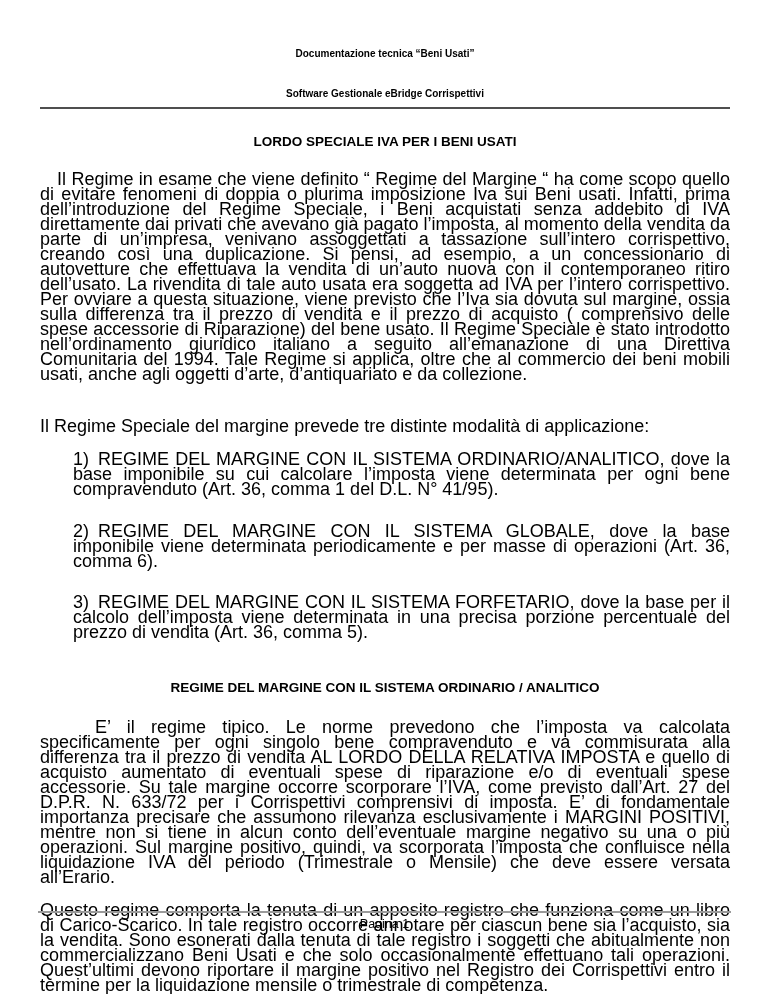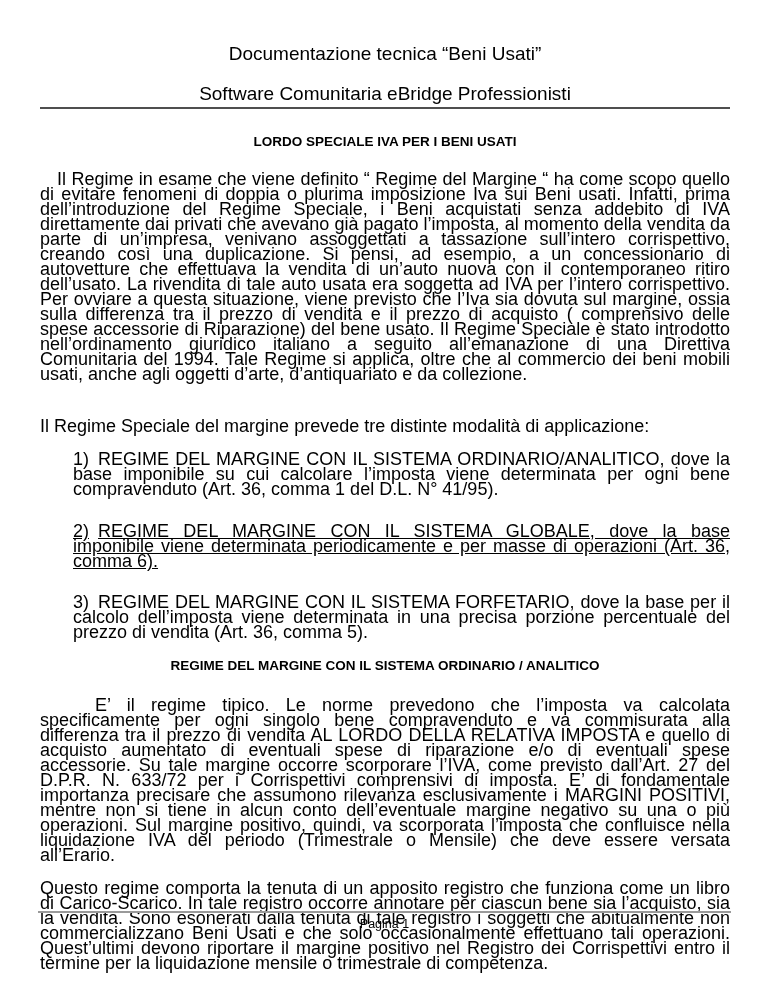--- a/index.html
+++ b/index.html
@@ -21,22 +21,22 @@
     height: 994px;
     background: #ffffff;
   }
   .content {
     padding: 46px 38px 0 40px;
   }
   .doc-header {
     text-align: center;
   }
   .doc-header-line {
-    font-weight: normal;
-    font-size: 19px;
+    font-weight: bold;
+    font-size: 10px;
     line-height: 16px;
   }
   .doc-header-line2 {
     margin-top: 24px;
   }
   .header-rule {
     border: 0;
     border-top: 2px solid #4f4f4f;
     margin: 5px 0 0 0;
   }
@@ -56,27 +56,27 @@
     margin-top: 22px;
     text-indent: 17px;
   }
   .modes-intro {
     margin-top: 37px;
   }
   .mode-item {
     margin-left: 33px;
   }
   .mode-item-1 { }
-  .mode-item-2 { margin-top: 27px; text-decoration: underline; }
+  .mode-item-2 { margin-top: 27px; }
   .mode-item-3 { margin-top: 26px; }
   .mode-number {
     margin-right: 9px;
   }
   .section-title {
-    margin-top: 18px;
+    margin-top: 40px;
     text-align: center;
     font-weight: bold;
     font-size: 13.5px;
     line-height: 16px;
   }
   .section-paragraph-1 {
     margin-top: 24px;
     text-indent: 55px;
   }
   .section-paragraph-2 {
@@ -101,21 +101,21 @@
   }
 </style>
 </head>
 <body>
 
 <div class="page">
   <div class="content">
 
     <div class="doc-header">
       <div class="doc-header-line doc-header-line1">Documentazione tecnica  “Beni Usati”</div>
-      <div class="doc-header-line doc-header-line2">Software Comunitaria eBridge Professionisti</div>
+      <div class="doc-header-line doc-header-line2">Software Gestionale eBridge Corrispettivi</div>
       <hr class="header-rule">
     </div>
 
     <div class="main-title">LORDO SPECIALE IVA PER I BENI USATI</div>
 
     <p class="body-text intro-paragraph">Il Regime in esame che viene definito “ Regime del Margine “ ha come scopo quello di evitare fenomeni di doppia o plurima imposizione Iva sui Beni usati. Infatti, prima dell’introduzione del Regime Speciale, i Beni acquistati senza addebito di IVA direttamente dai privati che avevano già pagato l’imposta, al momento della vendita da parte di un’impresa, venivano assoggettati a tassazione sull’intero corrispettivo, creando così una duplicazione. Si pensi, ad esempio, a un concessionario di autovetture che effettuava la vendita di un’auto nuova con il contemporaneo ritiro dell’usato. La rivendita di tale auto usata era soggetta ad IVA per l’intero corrispettivo. Per ovviare a questa situazione, viene previsto che l’Iva sia dovuta sul margine, ossia sulla differenza tra il prezzo di vendita e il prezzo di acquisto ( comprensivo delle spese accessorie di Riparazione) del bene usato. Il Regime Speciale è stato introdotto nell’ordinamento giuridico italiano a seguito all’emanazione di una Direttiva Comunitaria del 1994. Tale Regime si applica, oltre che al commercio dei beni mobili usati, anche agli oggetti d’arte, d’antiquariato e da collezione.</p>
 
     <p class="body-text modes-intro">Il Regime Speciale del margine prevede tre distinte modalità di applicazione:</p>
 
     <p class="body-text mode-item mode-item-1"><span class="mode-number">1)</span><span>REGIME DEL MARGINE CON IL SISTEMA ORDINARIO/ANALITICO, dove la base imponibile su cui calcolare l’imposta viene determinata per ogni bene compravenduto (Art. 36, comma 1 del D.L. N° 41/95).</span></p>

